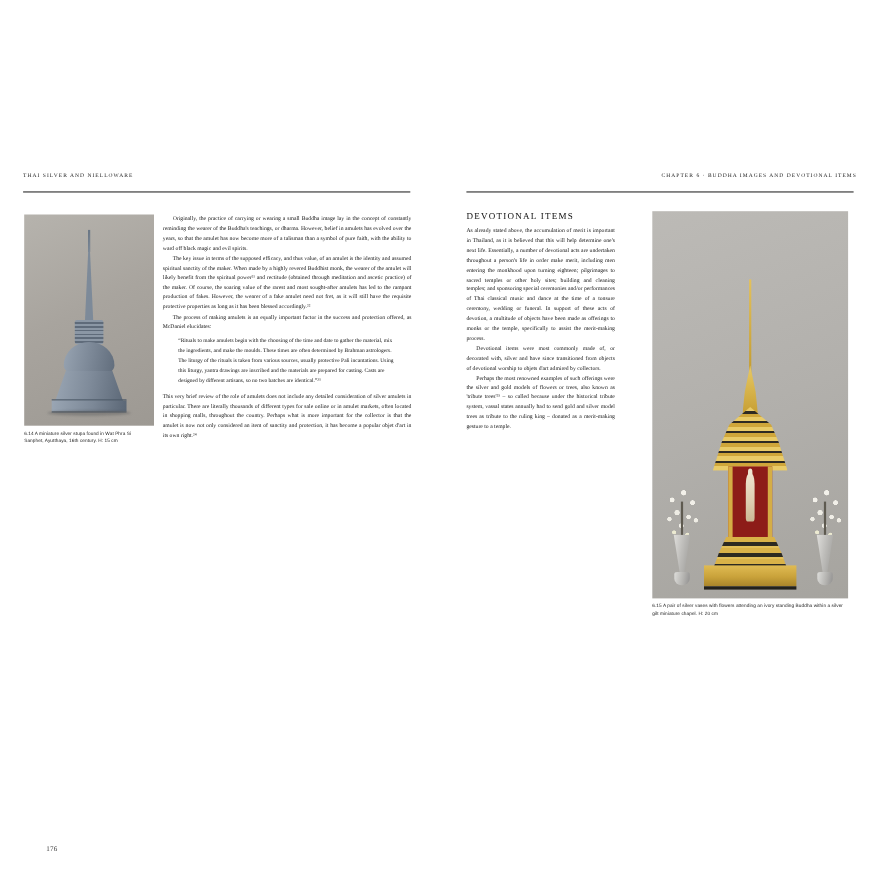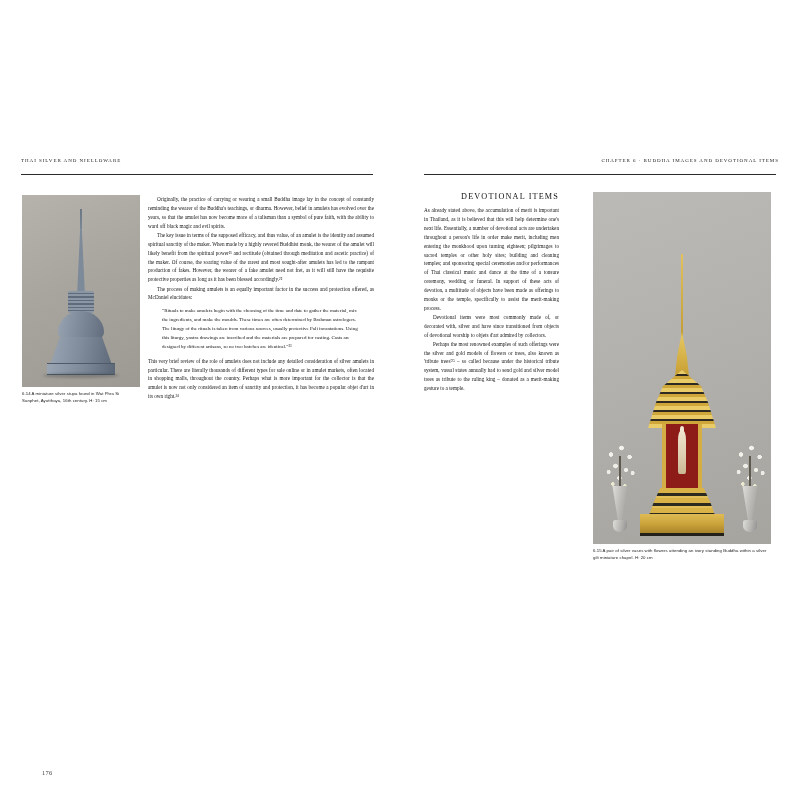--- a/index.html
+++ b/index.html
@@ -191,21 +191,20 @@
     top: 42px;
     width: 135px;
   }
   .section-title {
     font-family: "Liberation Serif", serif;
     font-size: 8.2px;
     letter-spacing: 1.15px;
     color: #111111;
     margin: 0 0 5px 0;
     font-weight: normal;
-    text-align: right;
   }
   .rcol {
     font-family: "Liberation Serif", serif;
     font-size: 5.15px;
     line-height: 1.73;
     color: #131313;
     text-align: justify;
     text-indent: 9px;
     margin: 0;
     letter-spacing: 0.015px;

